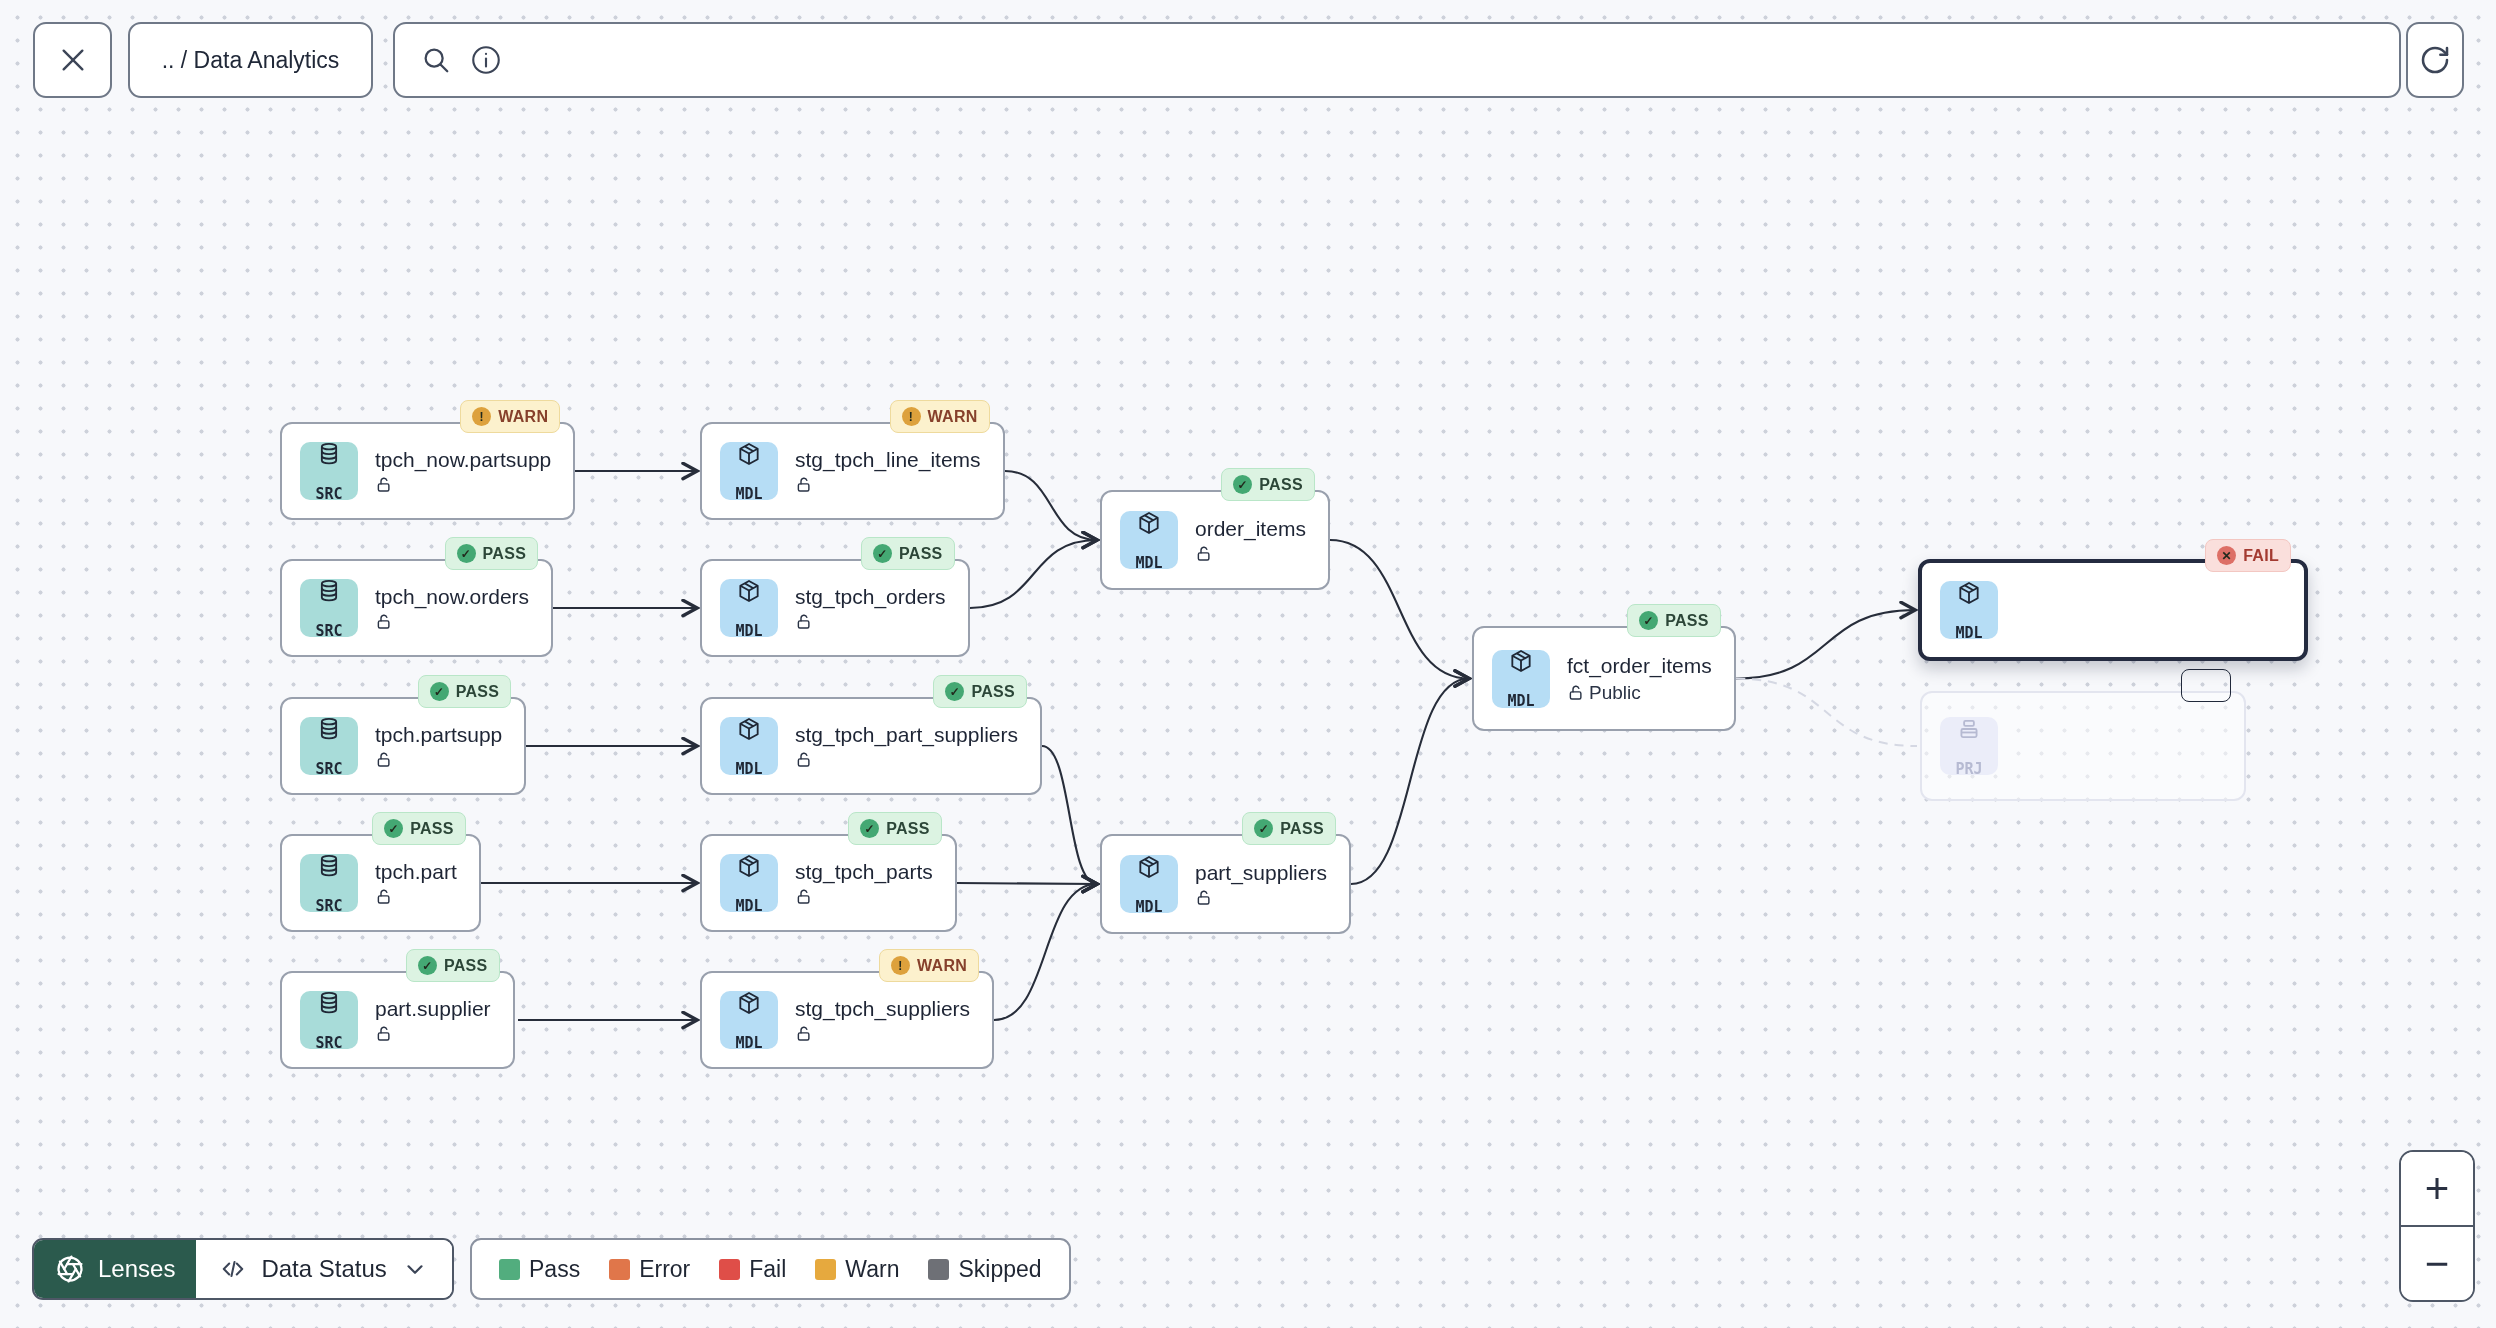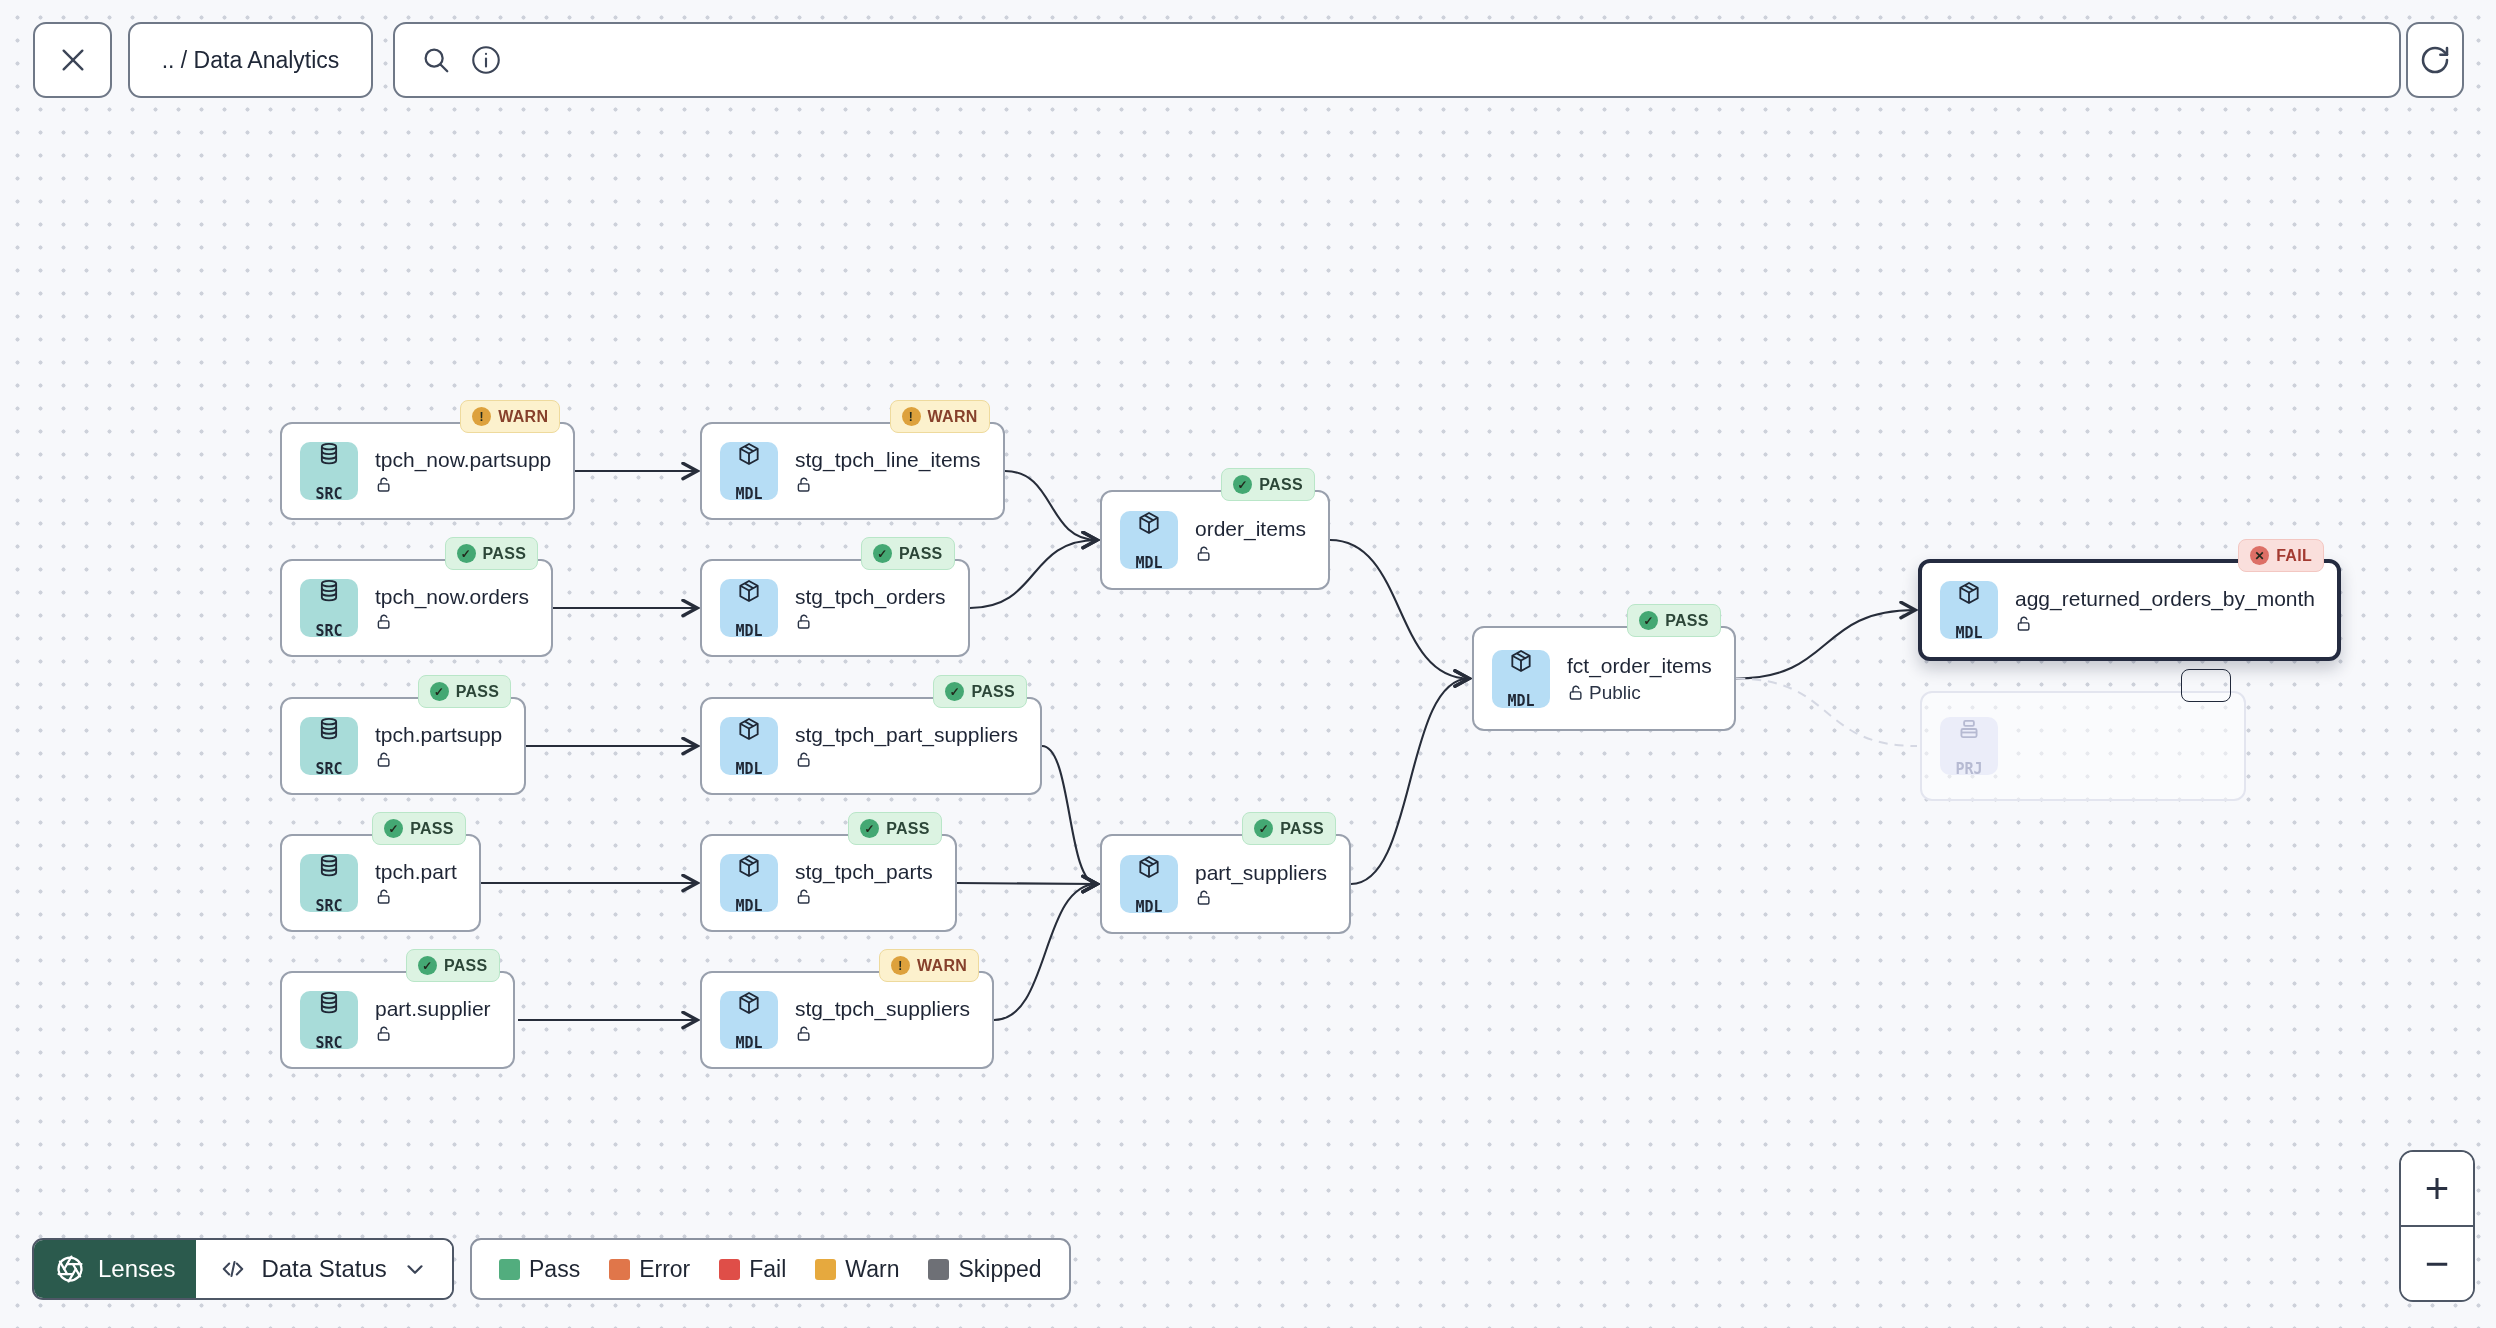--- a/index.html
+++ b/index.html
@@ -569,33 +569,20 @@
       <span class="kind-icon">
           <svg viewBox="0 0 24 24" fill="none" stroke="currentColor" stroke-width="1.7" stroke-linejoin="round">
             <path d="M12 2.8 20 7.2v9.6l-8 4.4-8-4.4V7.2z"></path>
             <path d="M4 7.2l8 4.4 8-4.4"></path>
             <path d="M12 11.6V21.2"></path>
             <path d="M8.1 5 16 9.4"></path>
           </svg>
         </span>
       <span class="kind-label">MDL</span>
     </span>
-    <span class="node-body">
-
-      <span class="node-title">agg_returned_orders_by_month</span>
-      <span class="node-sub" hidden="">
-        <span>
-          <svg viewBox="0 0 24 24" fill="none" stroke="currentColor" stroke-width="1.9" stroke-linecap="round">
-              <rect x="4.5" y="10.5" width="14" height="9.5" rx="2"></rect>
-              <path d="M8 10.5V7a4 4 0 0 1 7.8-1.2"></path>
-            </svg>
-        </span>
-        <span class="access-text"></span>
-      </span>
-    </span>
     <span class="status" style="background: rgb(250, 223, 220); border-color: rgb(243, 199, 194); color: rgb(163, 58, 49);">
       <span class="dot" style="background: rgb(221, 111, 102);">✕</span>
       <span class="status-text">FAIL</span>
     </span>
   </div>
     <div class="node ghost" style="left: 1920px; top: 691px; min-width: 326px; height: 110px;">
     <span class="kind" style="background: rgb(235, 237, 249);">
       <span class="kind-icon">
           <svg viewBox="0 0 24 24" fill="none" stroke="currentColor" stroke-width="1.7">
             <rect x="7.5" y="4.5" width="9" height="4.6" rx="1.2"></rect>

